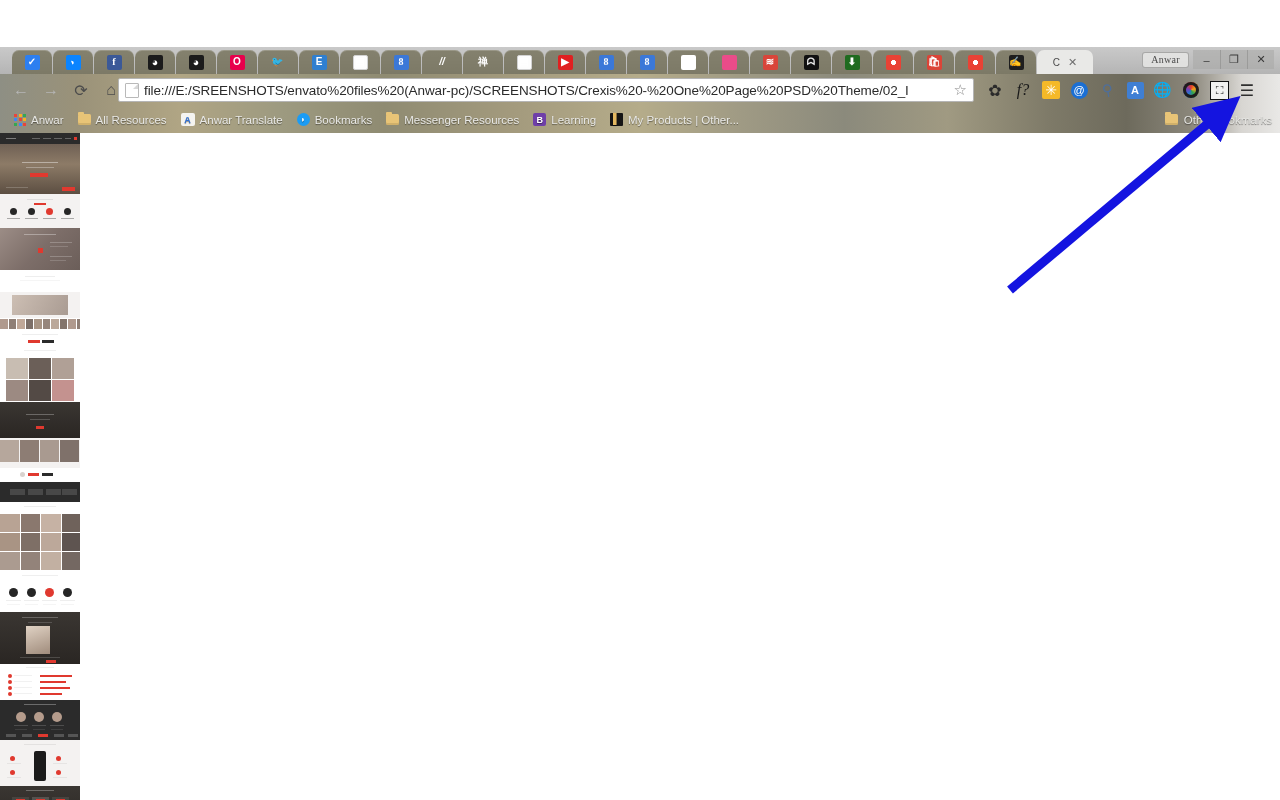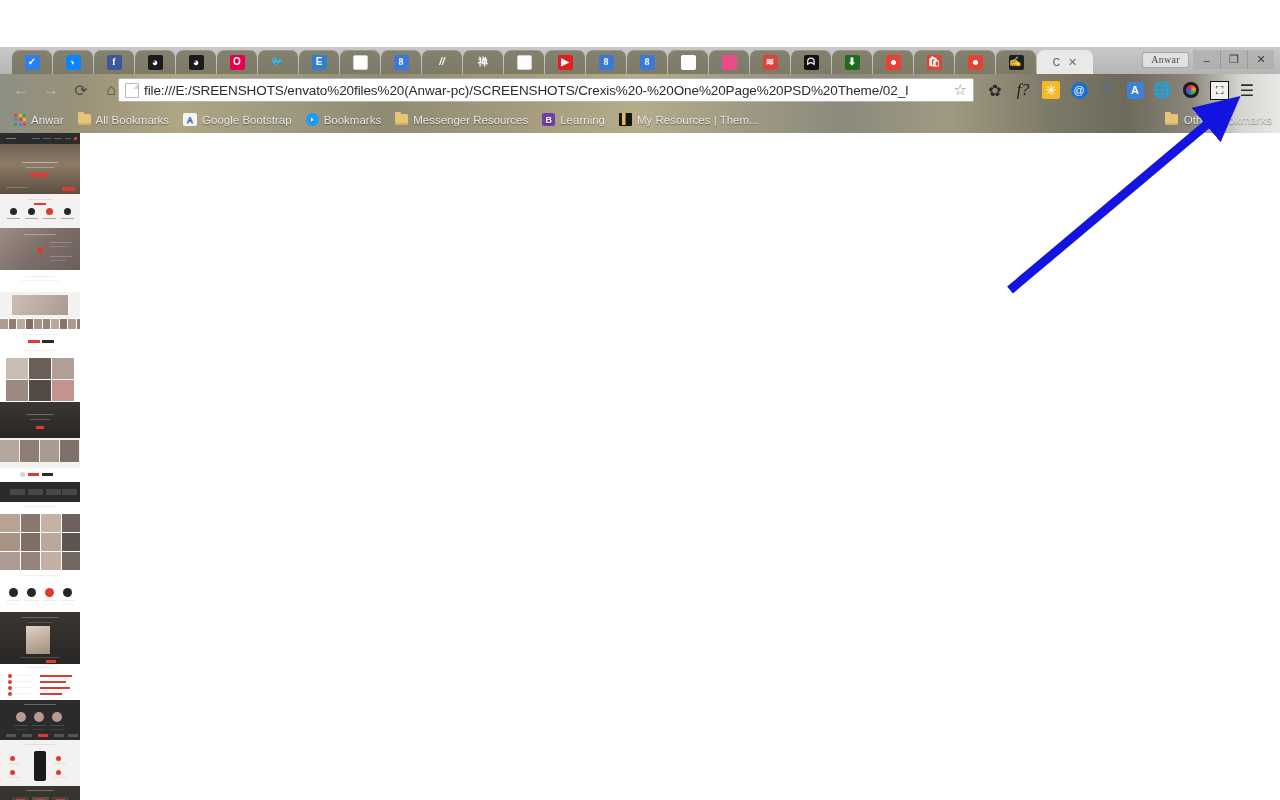--- a/index.html
+++ b/index.html
@@ -341,41 +341,41 @@
               <i style="background: rgb(232, 69, 60);"></i>
               <i style="background: rgb(246, 178, 33);"></i>
               <i style="background: rgb(52, 168, 83);"></i>
               <i style="background: rgb(66, 133, 244);"></i>
               <i style="background: rgb(232, 69, 60);"></i>
             </span>
             <span>Anwar</span>
           </div>
           <div class="bm">
             <span class="bm-folder"></span>
-            <span>All Bookmarks</span>
+            <span>All Resources</span>
           </div>
           <div class="bm">
             <span class="bm-gt">A</span>
-            <span>Google Bootstrap</span>
+            <span>Anwar Translate</span>
           </div>
           <div class="bm">
             <span class="bm-msgr">◗</span>
             <span>Bookmarks</span>
           </div>
           <div class="bm">
             <span class="bm-folder"></span>
             <span>Messenger Resources</span>
           </div>
           <div class="bm">
             <span class="bm-bs">B</span>
             <span>Learning</span>
           </div>
           <div class="bm">
             <span class="bm-prod"></span>
-            <span>My Resources | Them...</span>
+            <span>My Products | Other...</span>
           </div>
         </div>
       <div class="bm-other">
         <span class="bm-folder"></span>
         <span style="font-size:11.5px;color:#e6e6e3;text-shadow:0 1px 1px rgba(0,0,0,.45);">Other bookmarks</span>
       </div>
     </div>
   </div>
 
   <div class="content">

